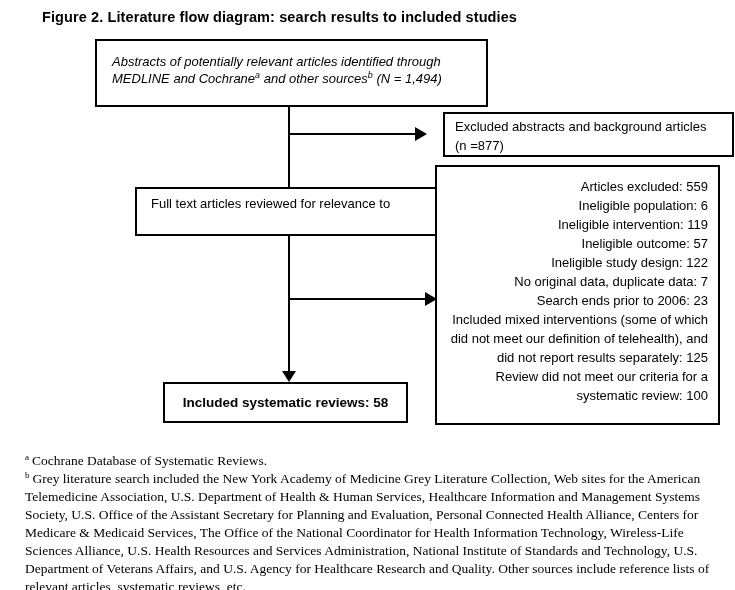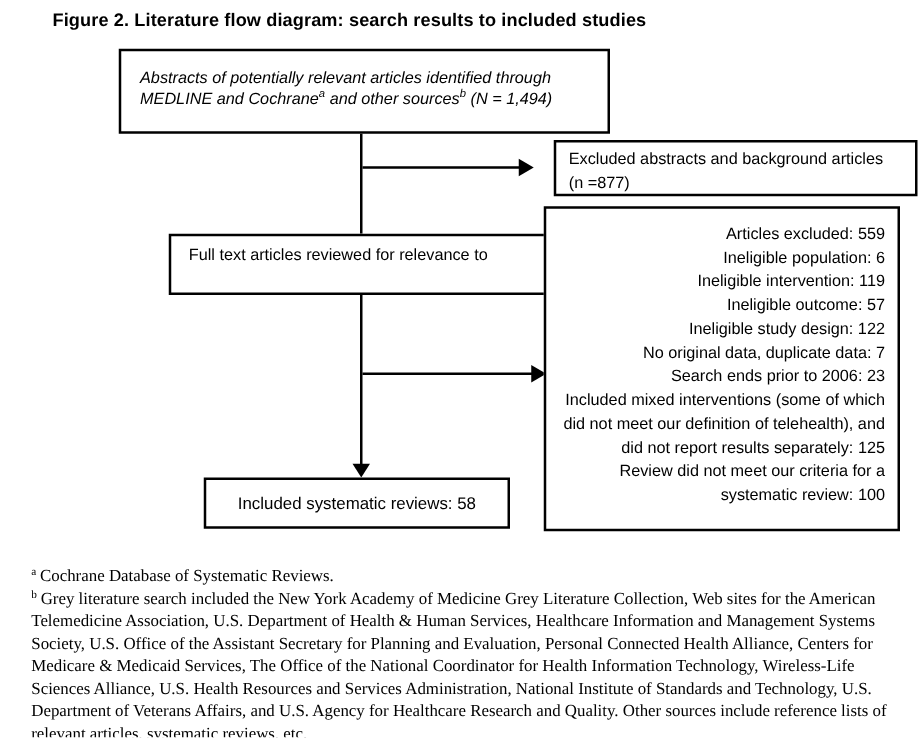--- a/index.html
+++ b/index.html
@@ -50,21 +50,21 @@
   }
   .box-articles-excluded {
     left: 435px; top: 165px;
     width: 285px; height: 260px;
     padding: 10px 10px 0 13px;
     text-align: right;
   }
   .box-included {
     left: 163px; top: 382px;
     width: 245px; height: 41px;
-    font-weight: normal;
+    font-weight: bold;
     text-align: center;
     line-height: 37px;
     font-size: 13.5px;
   }
   sup {
     font-size: 9px;
     line-height: 0;
     vertical-align: super;
   }
   .connector {

